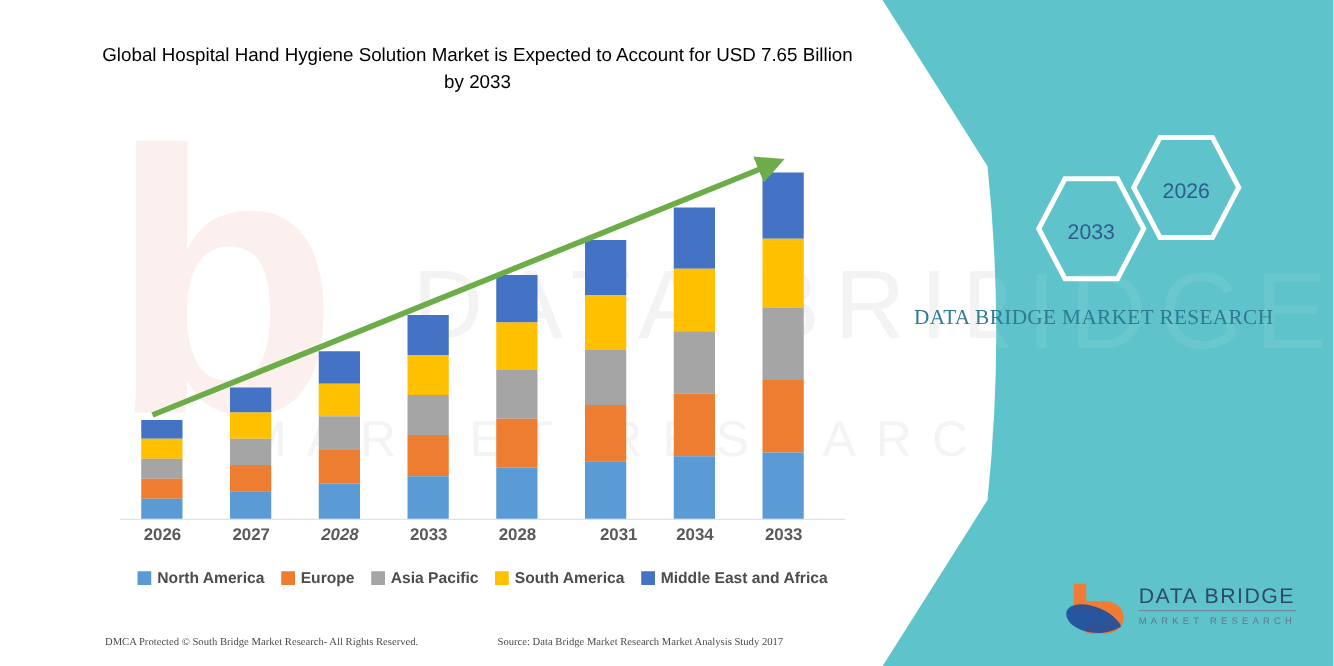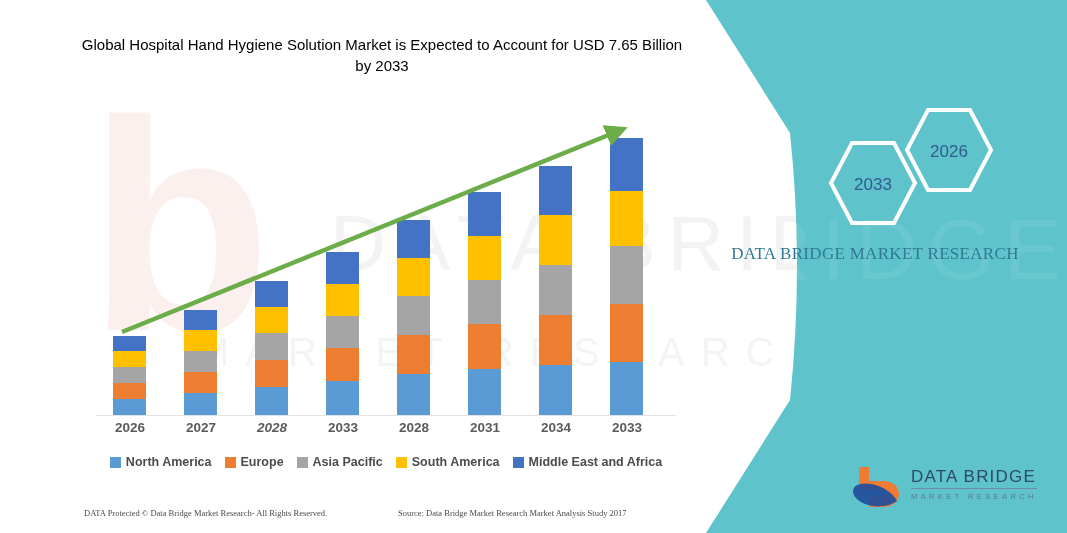--- a/index.html
+++ b/index.html
@@ -275,21 +275,21 @@
       <line x1="26" y1="212" x2="520" y2="12" stroke="#6cad4a" stroke-width="4.5" marker-end="url(#ah)"></line>
     </svg>
   </div>
 
   <div id="xaxis">
       <div class="xtick" style="left: 2px;">2026</div>
       <div class="xtick" style="left: 73px;">2027</div>
       <div class="xtick" style="left: 144px; font-style: italic;">2028</div>
       <div class="xtick" style="left: 215px;">2033</div>
       <div class="xtick" style="left: 286px;">2028</div>
-      <div class="xtick" style="left: 357px;">2031</div>
+      <div class="xtick" style="left: 367px;">2031</div>
       <div class="xtick" style="left: 428px;">2034</div>
       <div class="xtick" style="left: 499px;">2033</div>
     </div>
 
   <div id="teal-shape">
     <svg width="385" height="533" viewBox="0 0 385 533">
       <path d="M 24,0 L 385,0 L 385,533 L 24,533 L 108,400 Q 122,266 108,133 Z" fill="#5ec3cb"></path>
     </svg>
     <div id="teal-wm">BRIDGE</div>
   </div>
@@ -338,17 +338,17 @@
       <path d="M10,4 L20,4 L20,18 L34,18 C44,18 50,24 50,31 C50,38 44,44 34,44 L20,44 L20,34 L33,34 C36,34 38,32.5 38,30.5 C38,28.5 36,27 33,27 L10,27 Z" fill="#ef7b34"></path>
       <path d="M4,28 C4,22 12,19 22,21 C34,23.5 44,30 48,38 C40,44 26,45 16,41 C8,37.6 4,33 4,28 Z" fill="#1f4e9c" opacity="0.92"></path>
     </svg>
     <div id="dbmr-text">
       <div id="dbmr-name">DATA BRIDGE</div>
       <div id="dbmr-sub">MARKET RESEARCH</div>
     </div>
   </div>
 
   <div id="footer">
-    <span id="footer-left">DATA Protected © Data Bridge Market Research- All Rights Reserved.</span>
+    <span id="footer-left">DMCA Protected © South Bridge Market Research- All Rights Reserved.</span>
     <span id="footer-right">Source: Data Bridge Market Research  Market Analysis Study 2017</span>
   </div>
 
 </div>
 
 </body></html>

